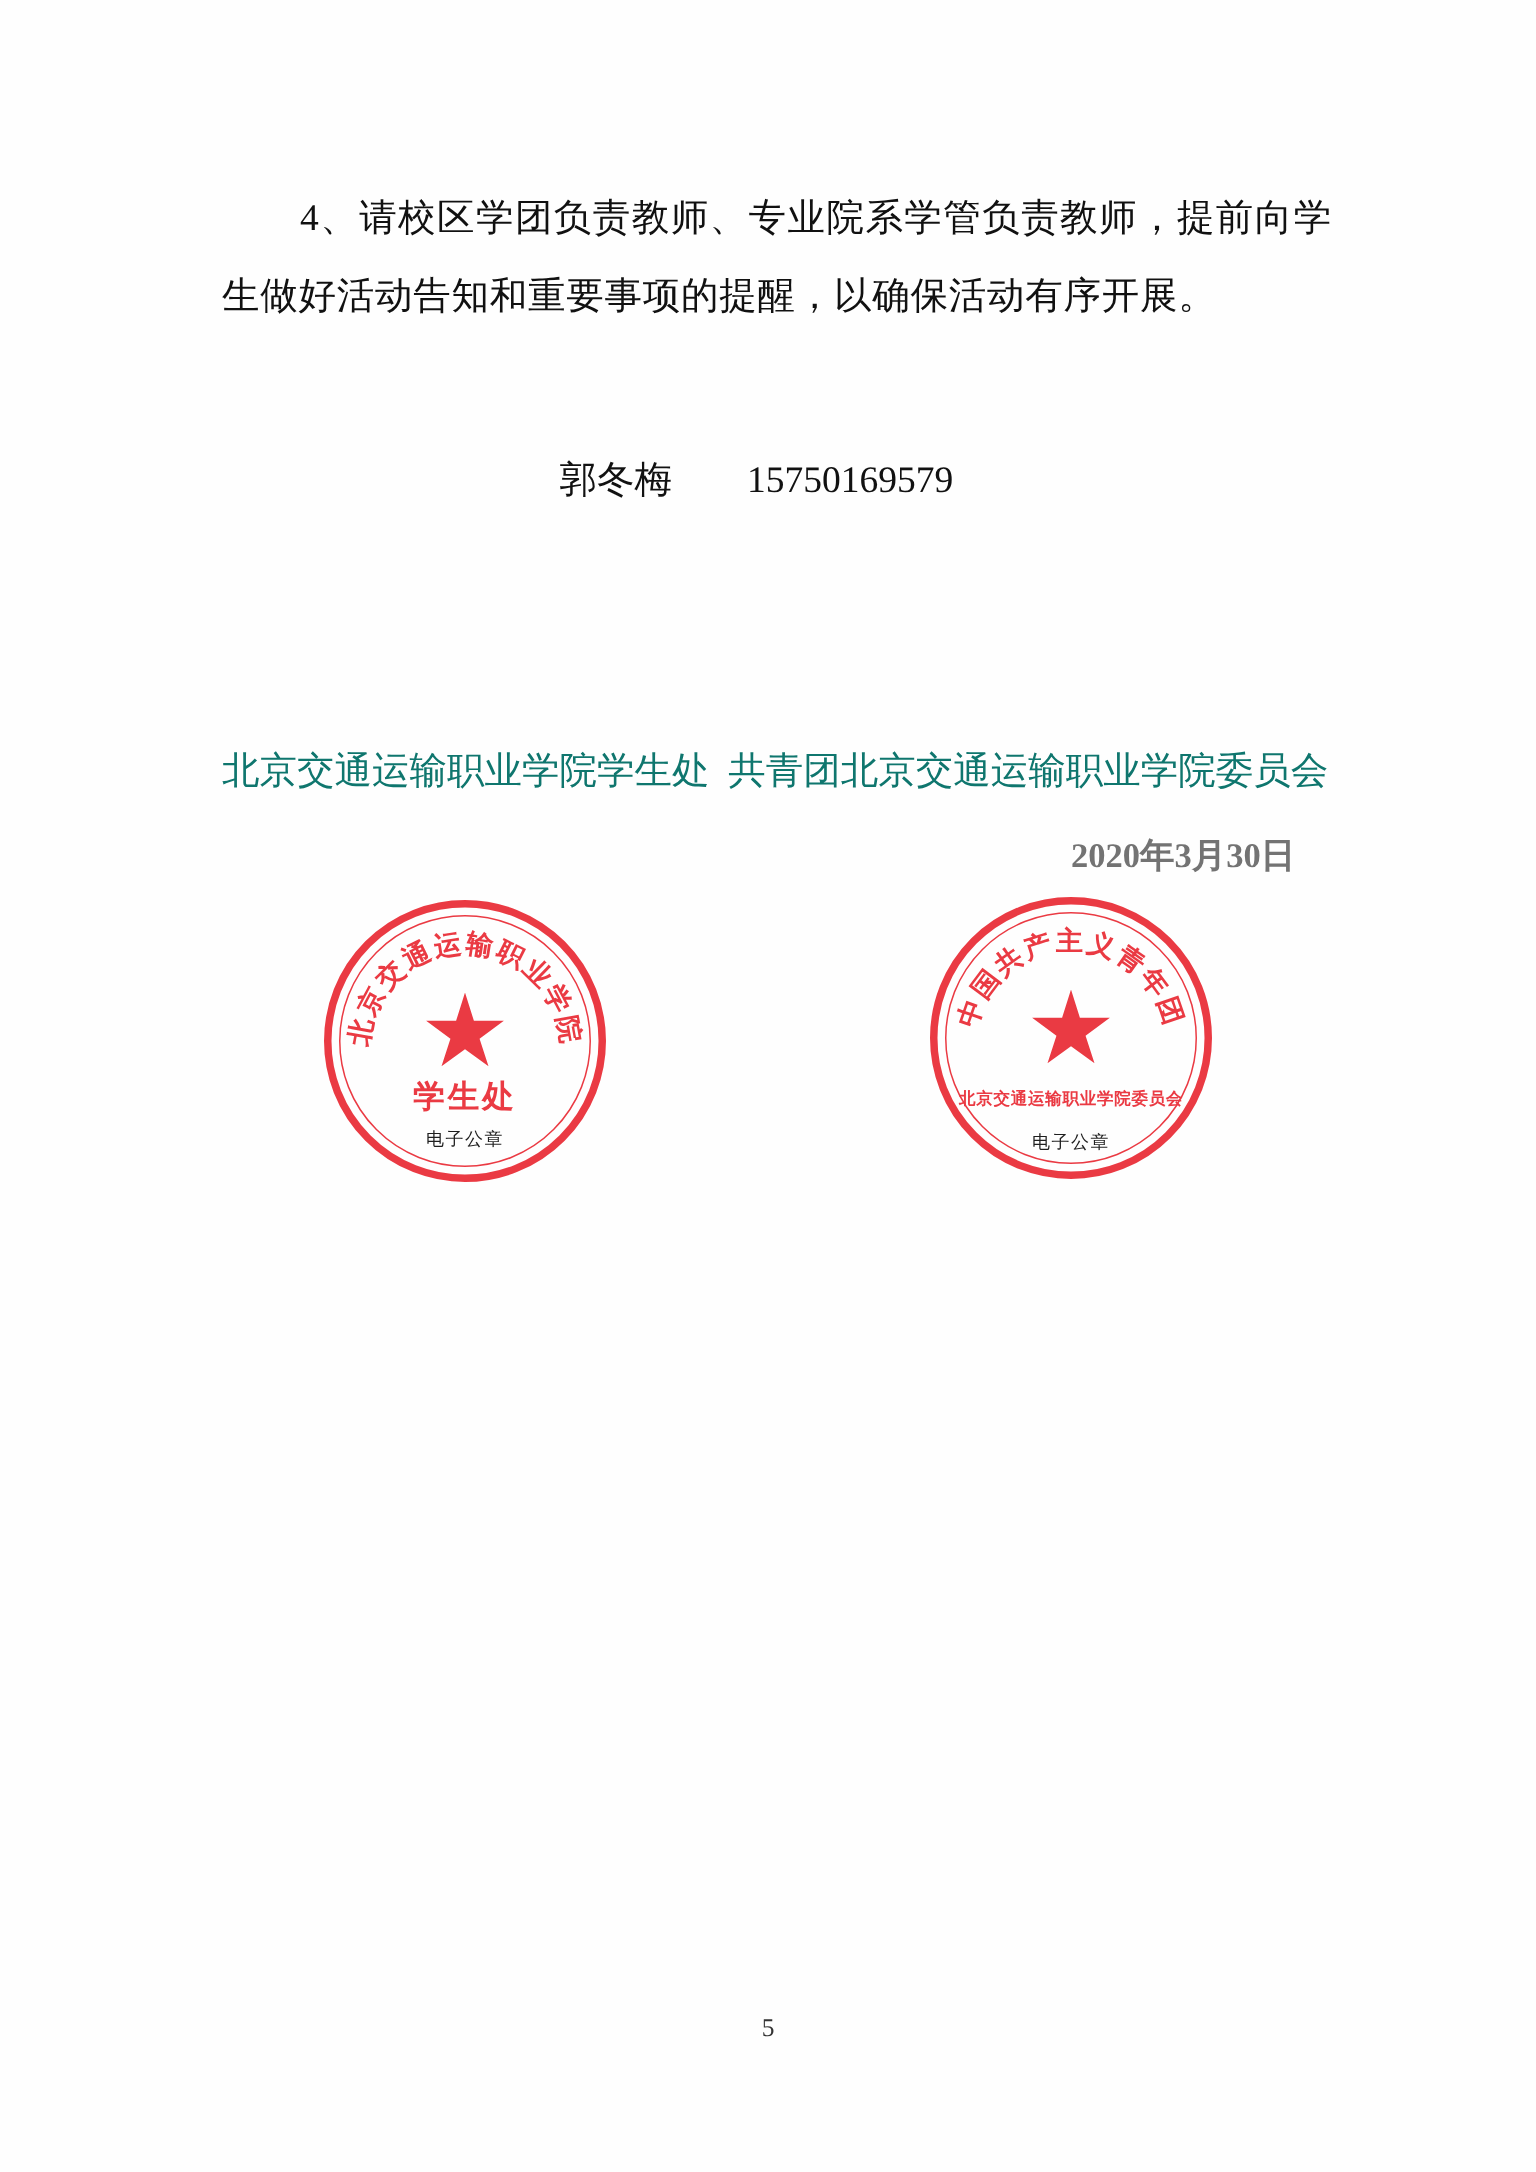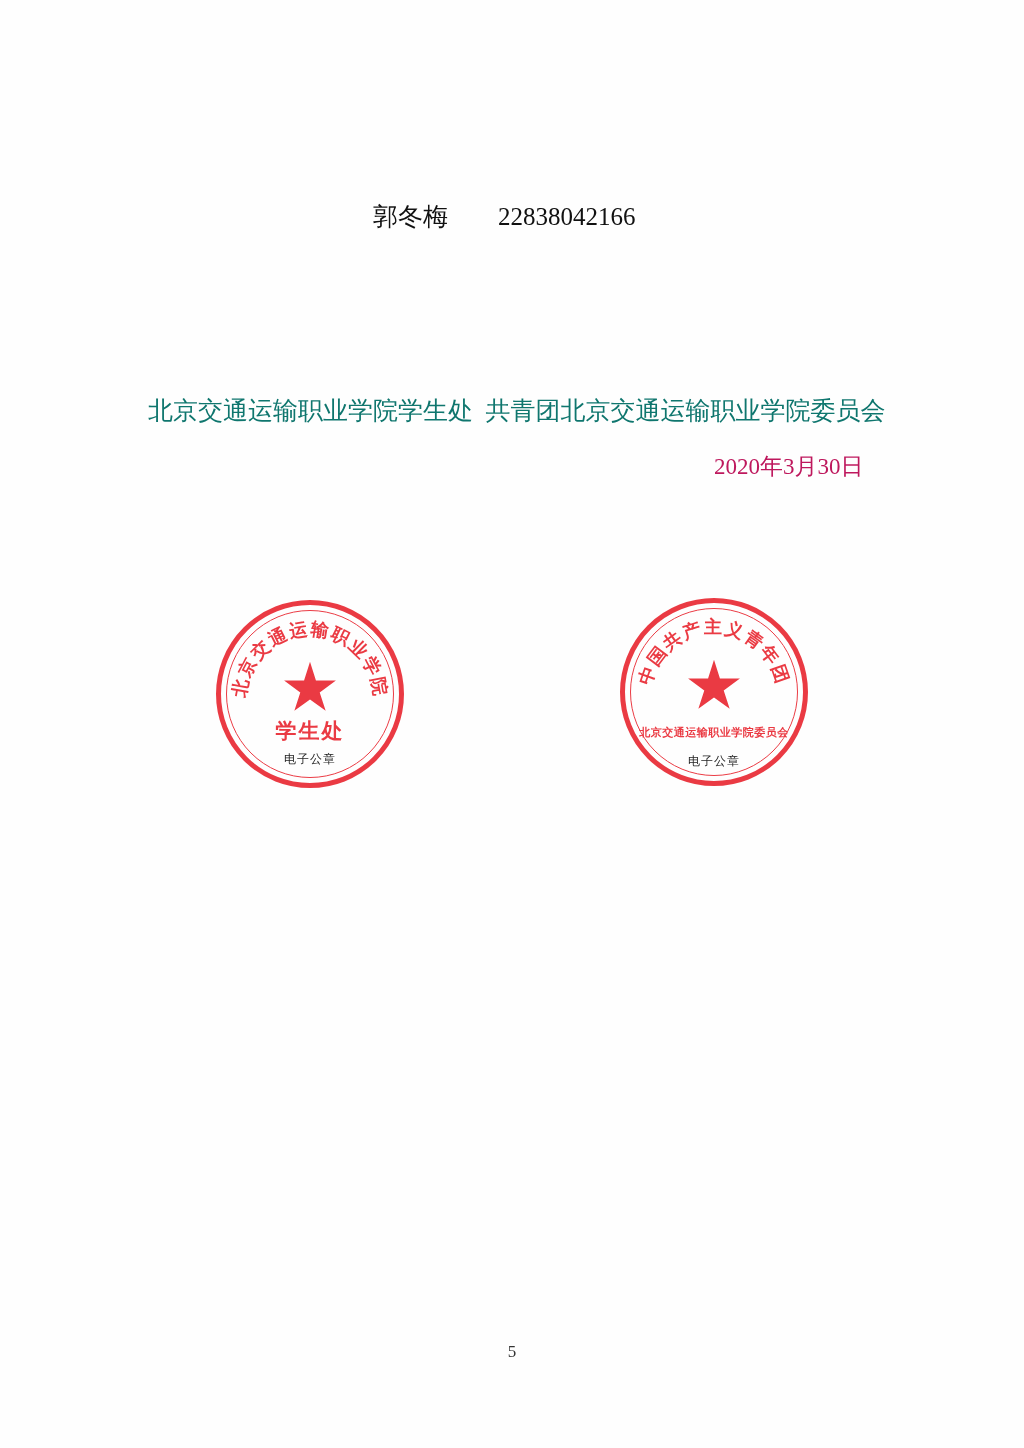--- a/index.html
+++ b/index.html
@@ -68,21 +68,22 @@
     white-space: pre;
     color: #0f766e;
   }
   .date-line {
     position: absolute;
     left: 566px;
     top: 118px;
     font-size: 23px;
     line-height: 30px;
     white-space: pre;
-    color: #be185d;
+    color: #737373;
+    font-weight: bold;
   }
 
   
   .seal {
     position: absolute;
     width: 188px;
     height: 188px;
     border-radius: 50%;
     border: 5px solid #e8202a;
     box-sizing: border-box;
@@ -167,28 +168,29 @@
     color: #333;
   }
 </style>
 </head>
 <body>
 
 <div class="page">
 
   <div class="content">
 
+    <p class="para indent">4、请校区学团负责教师、专业院系学管负责教师，提前向学生做好活动告知和重要事项的提醒，以确保活动有序开展。</p>
 
     <div class="spacer-sm"></div>
 
 
     <div class="spacer-md"></div>
 
     <div class="contact-block">
-      <div class="contact-line second">郭冬梅　　22838042166</div>
+      <div class="contact-line second">郭冬梅　　15750169579</div>
     </div>
 
     <div class="sign-area">
       <div class="sign-line">北京交通运输职业学院学生处  共青团北京交通运输职业学院委员会</div>
       <div class="date-line">2020年3月30日</div>
     </div>
 
   </div>
 
   <div class="seal" id="seal-students">

